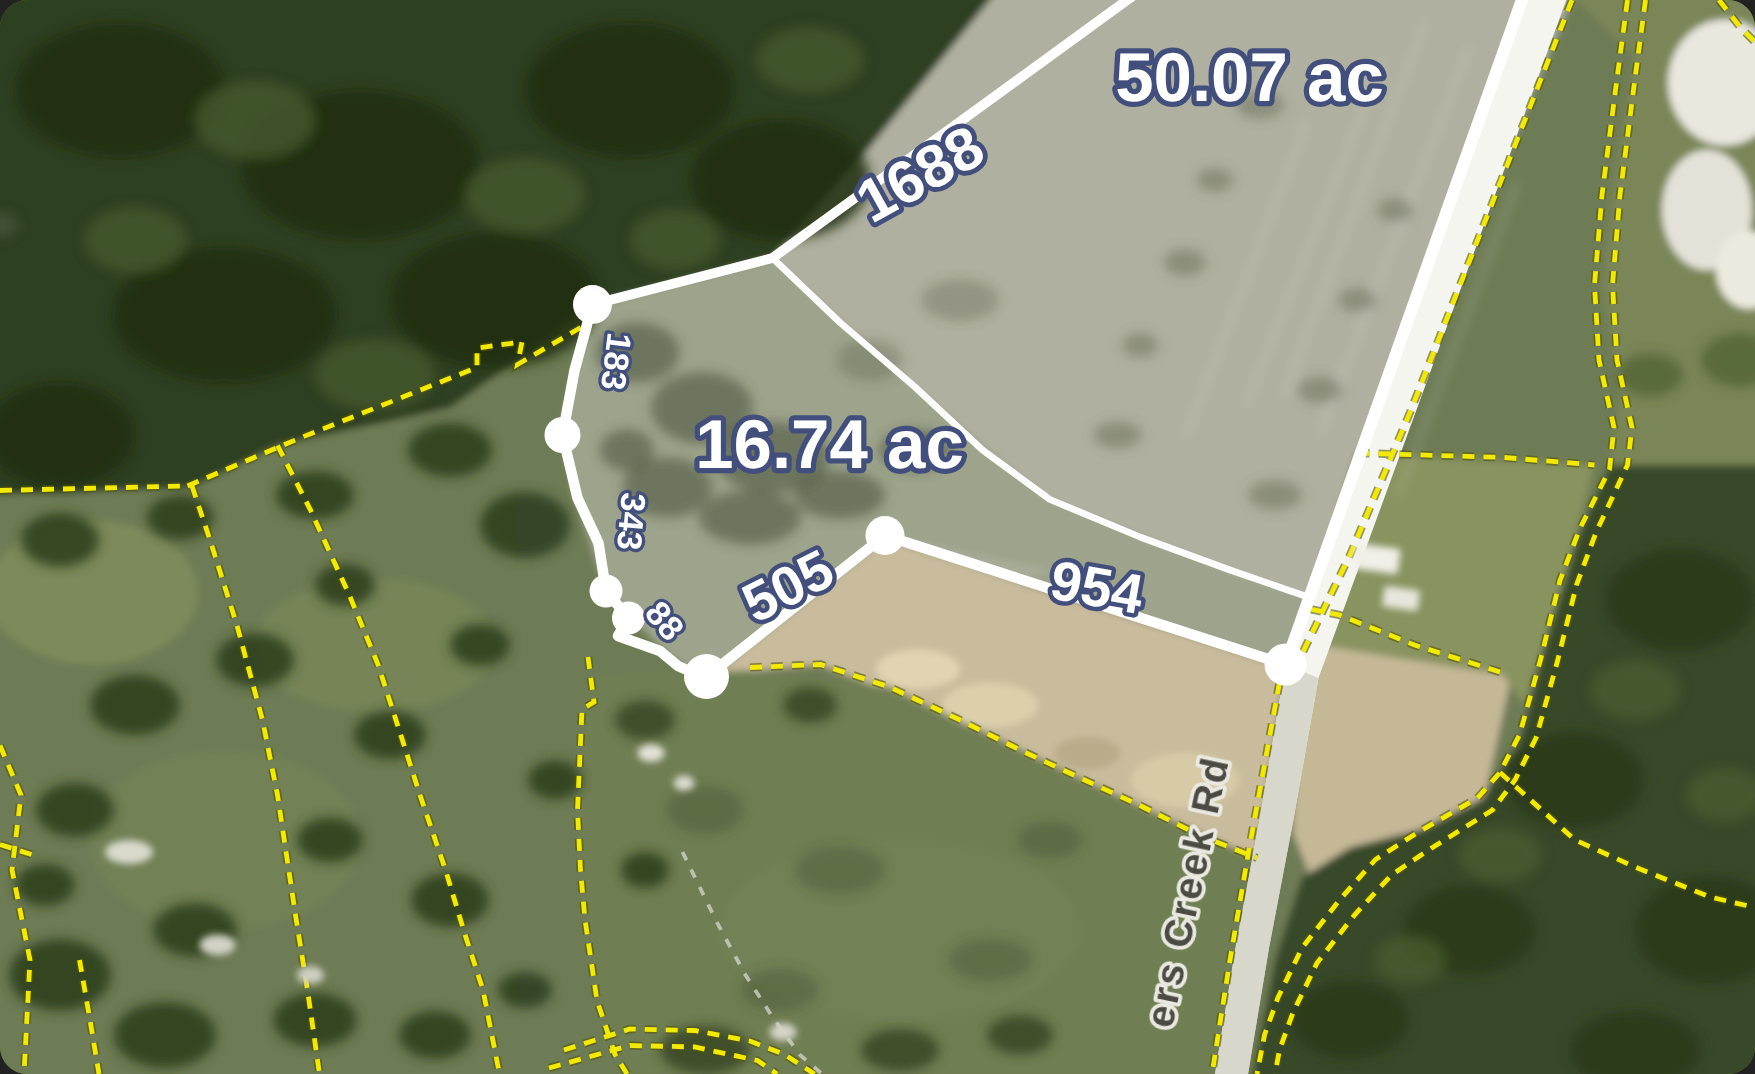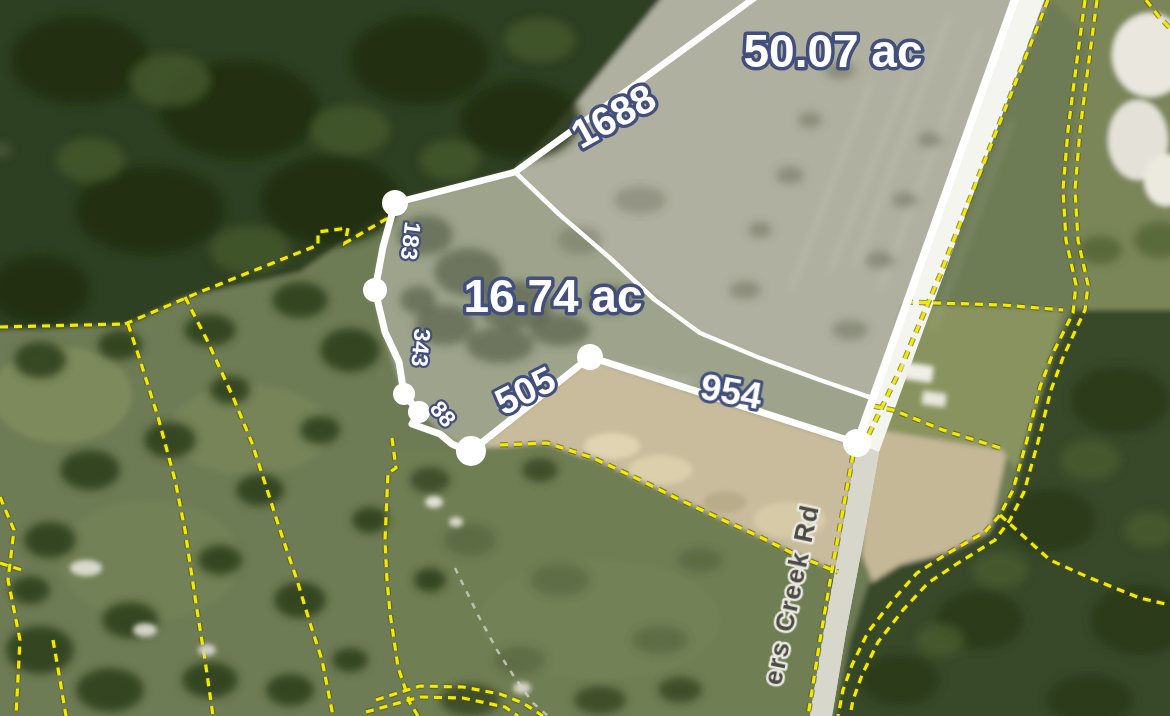--- a/index.html
+++ b/index.html
@@ -2,20 +2,21 @@
 <html><head>
 <meta charset="utf-8">
 <style>
   html,body{margin:0;padding:0;background:#222;}
   .map{
     position:relative;
     width:1170px;height:716px;
     overflow:hidden;
     font-family:"Liberation Sans",sans-serif;
     background:#4d7c0f;
+    border-radius:18px;
   }
   svg{display:block;width:1170px;height:716px;}
   text{font-family:"Liberation Sans",sans-serif;}
   .area-label{font-weight:bold;font-size:46px;fill:#fff;stroke:#424f7d;stroke-width:7;paint-order:stroke;stroke-linejoin:round;text-anchor:middle;}
   .seg-label{font-weight:bold;fill:#fff;stroke:#424f7d;paint-order:stroke;stroke-linejoin:round;text-anchor:middle;}
   .seg-big{font-size:40px;stroke-width:6.5;}
   .seg-mid{font-size:37px;stroke-width:6;}
   .seg-small{font-size:23px;stroke-width:4.5;}
   .road-label{font-weight:bold;font-size:26px;letter-spacing:2px;fill:#4b4b44;stroke:#e9e9e1;stroke-width:5;paint-order:stroke;stroke-linejoin:round;text-anchor:middle;}
 </style>

